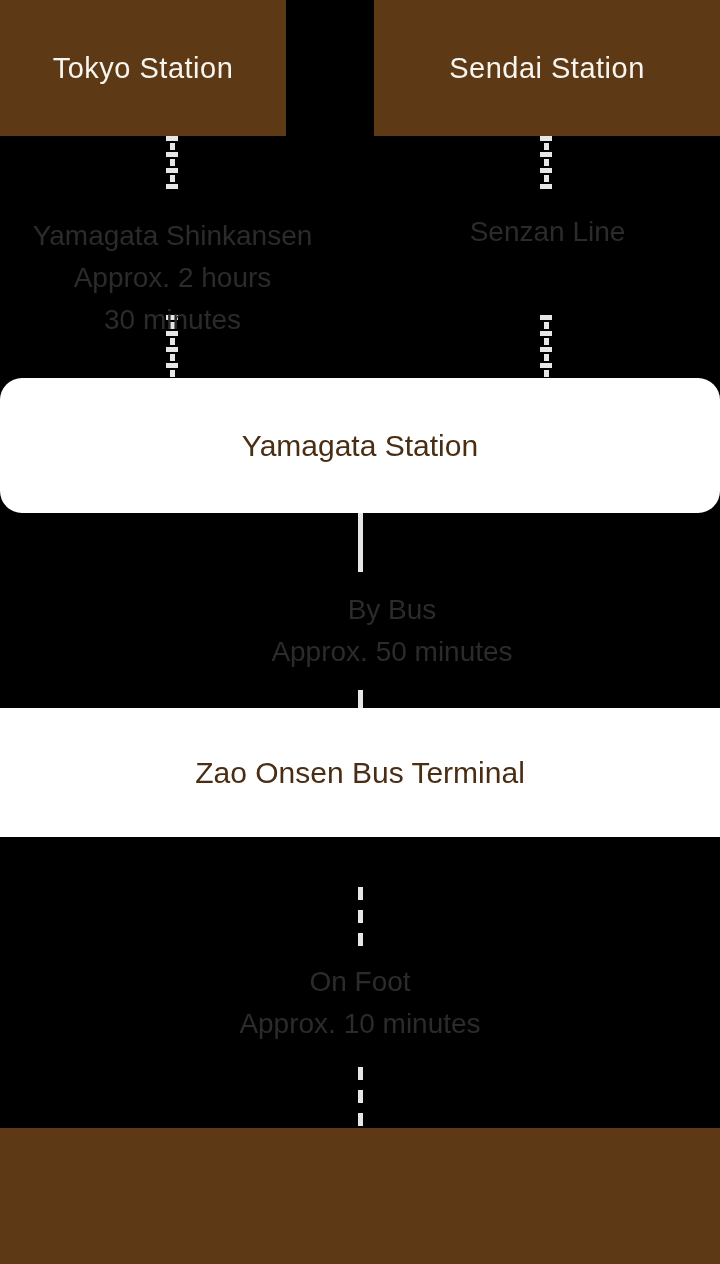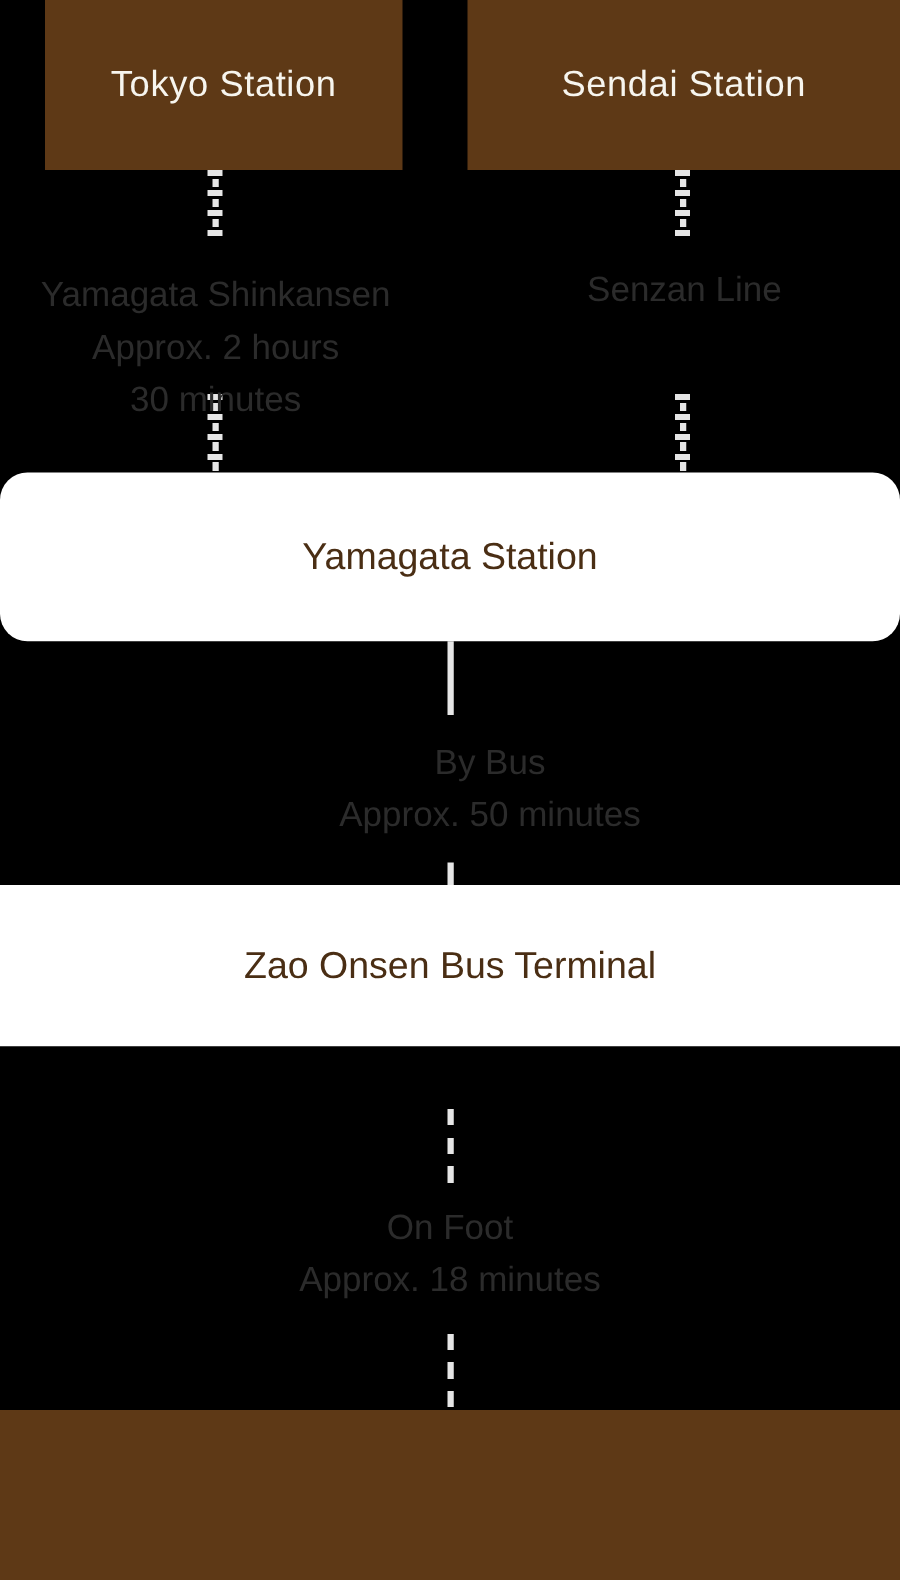--- a/index.html
+++ b/index.html
@@ -24,21 +24,21 @@
     background: var(--brown, #5e3916);
     display: flex;
     align-items: center;
     justify-content: center;
   }
   .station-box .label {
     color: var(--stationText, #f7f5ee);
     font-size: 29px;
     letter-spacing: 0.5px;
   }
-  .box-left  { left: 0;     width: 286px; margin-left: 36px; }
+  .box-left  { left: 0;     width: 286px; }
   .box-right { left: 374px; width: 346px; }
 
   
   .rail-line {
     position: absolute;
     width: 12px;
     background-image:
       repeating-linear-gradient(to bottom, var(--lineColor, #e6e6e6) 0 5px, transparent 5px 16px),
       repeating-linear-gradient(to bottom, transparent 0 7px, var(--lineColor, #e6e6e6) 7px 14px, transparent 14px 16px);
     background-size: 12px 100%, 5px 100%;
@@ -149,21 +149,21 @@
   </div>
 
   <div class="white-band band-2">
     <span class="label">Zao Onsen Bus Terminal</span>
   </div>
 
   <div class="walk-line walk-1"></div>
   <div class="walk-line walk-2"></div>
   <div class="transit-label leg-walk">
     <span>On Foot</span>
-    <span>Approx. 18 minutes</span>
+    <span>Approx. 10 minutes</span>
   </div>
 
   <div class="footer">
 
     
     
 
     
     
 

